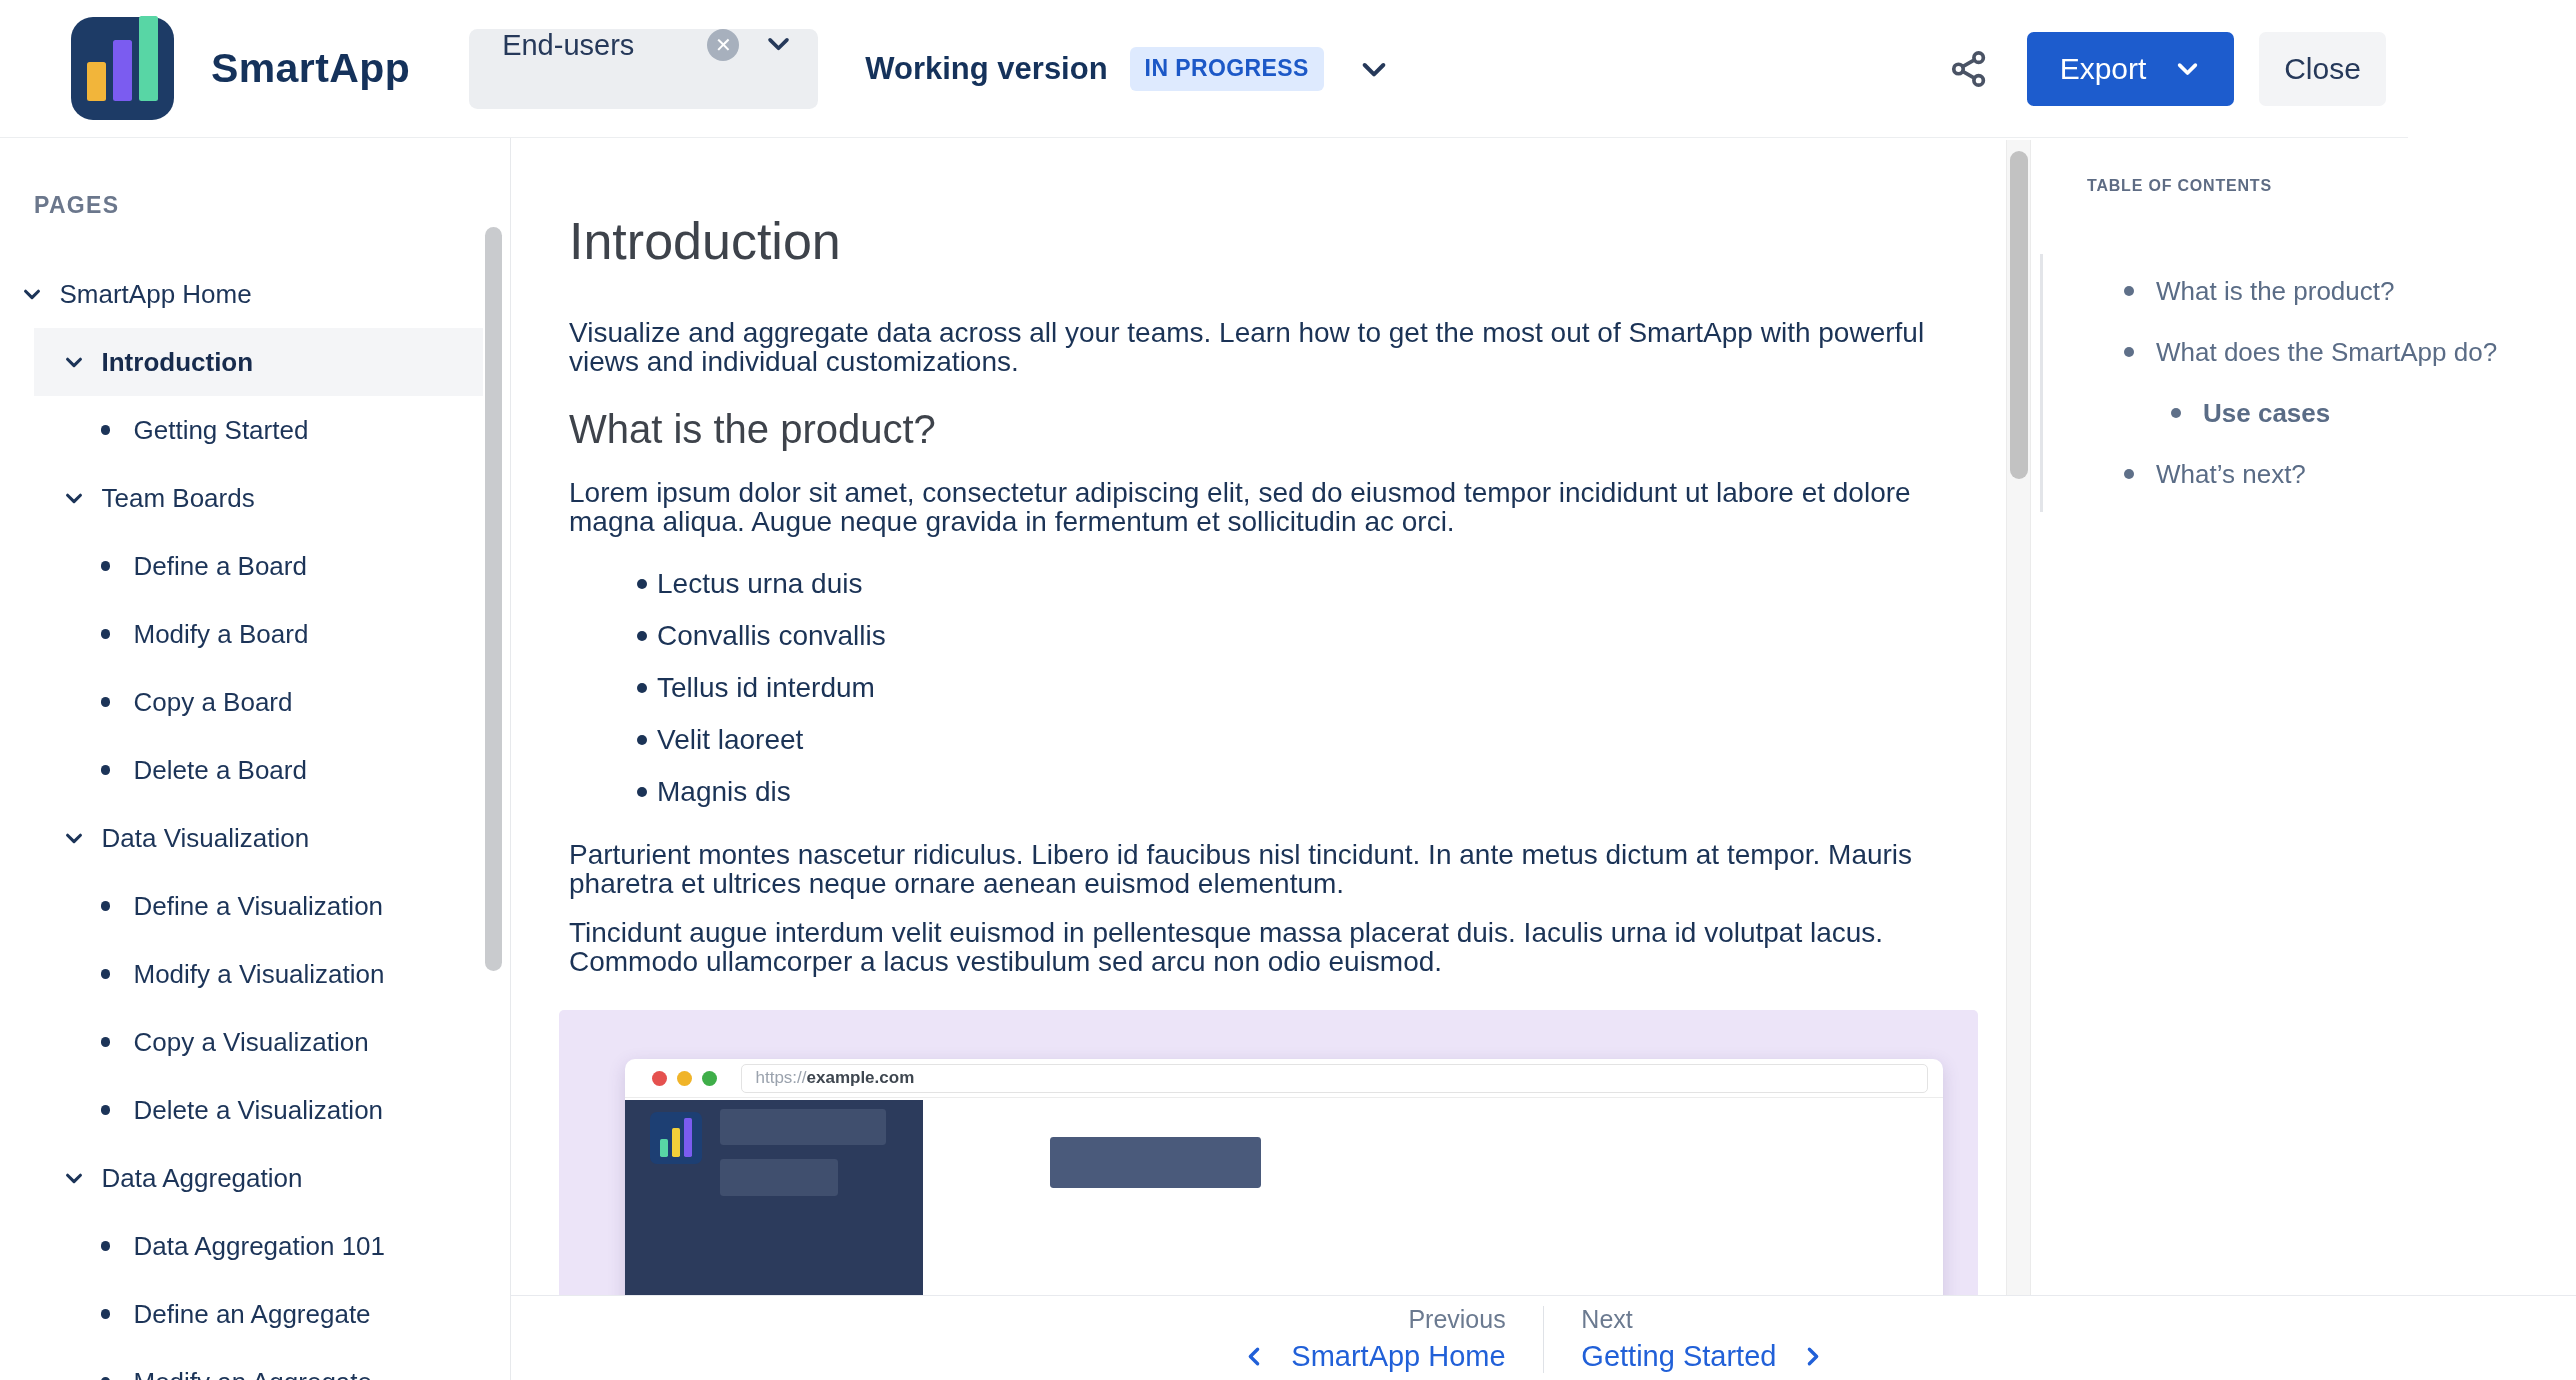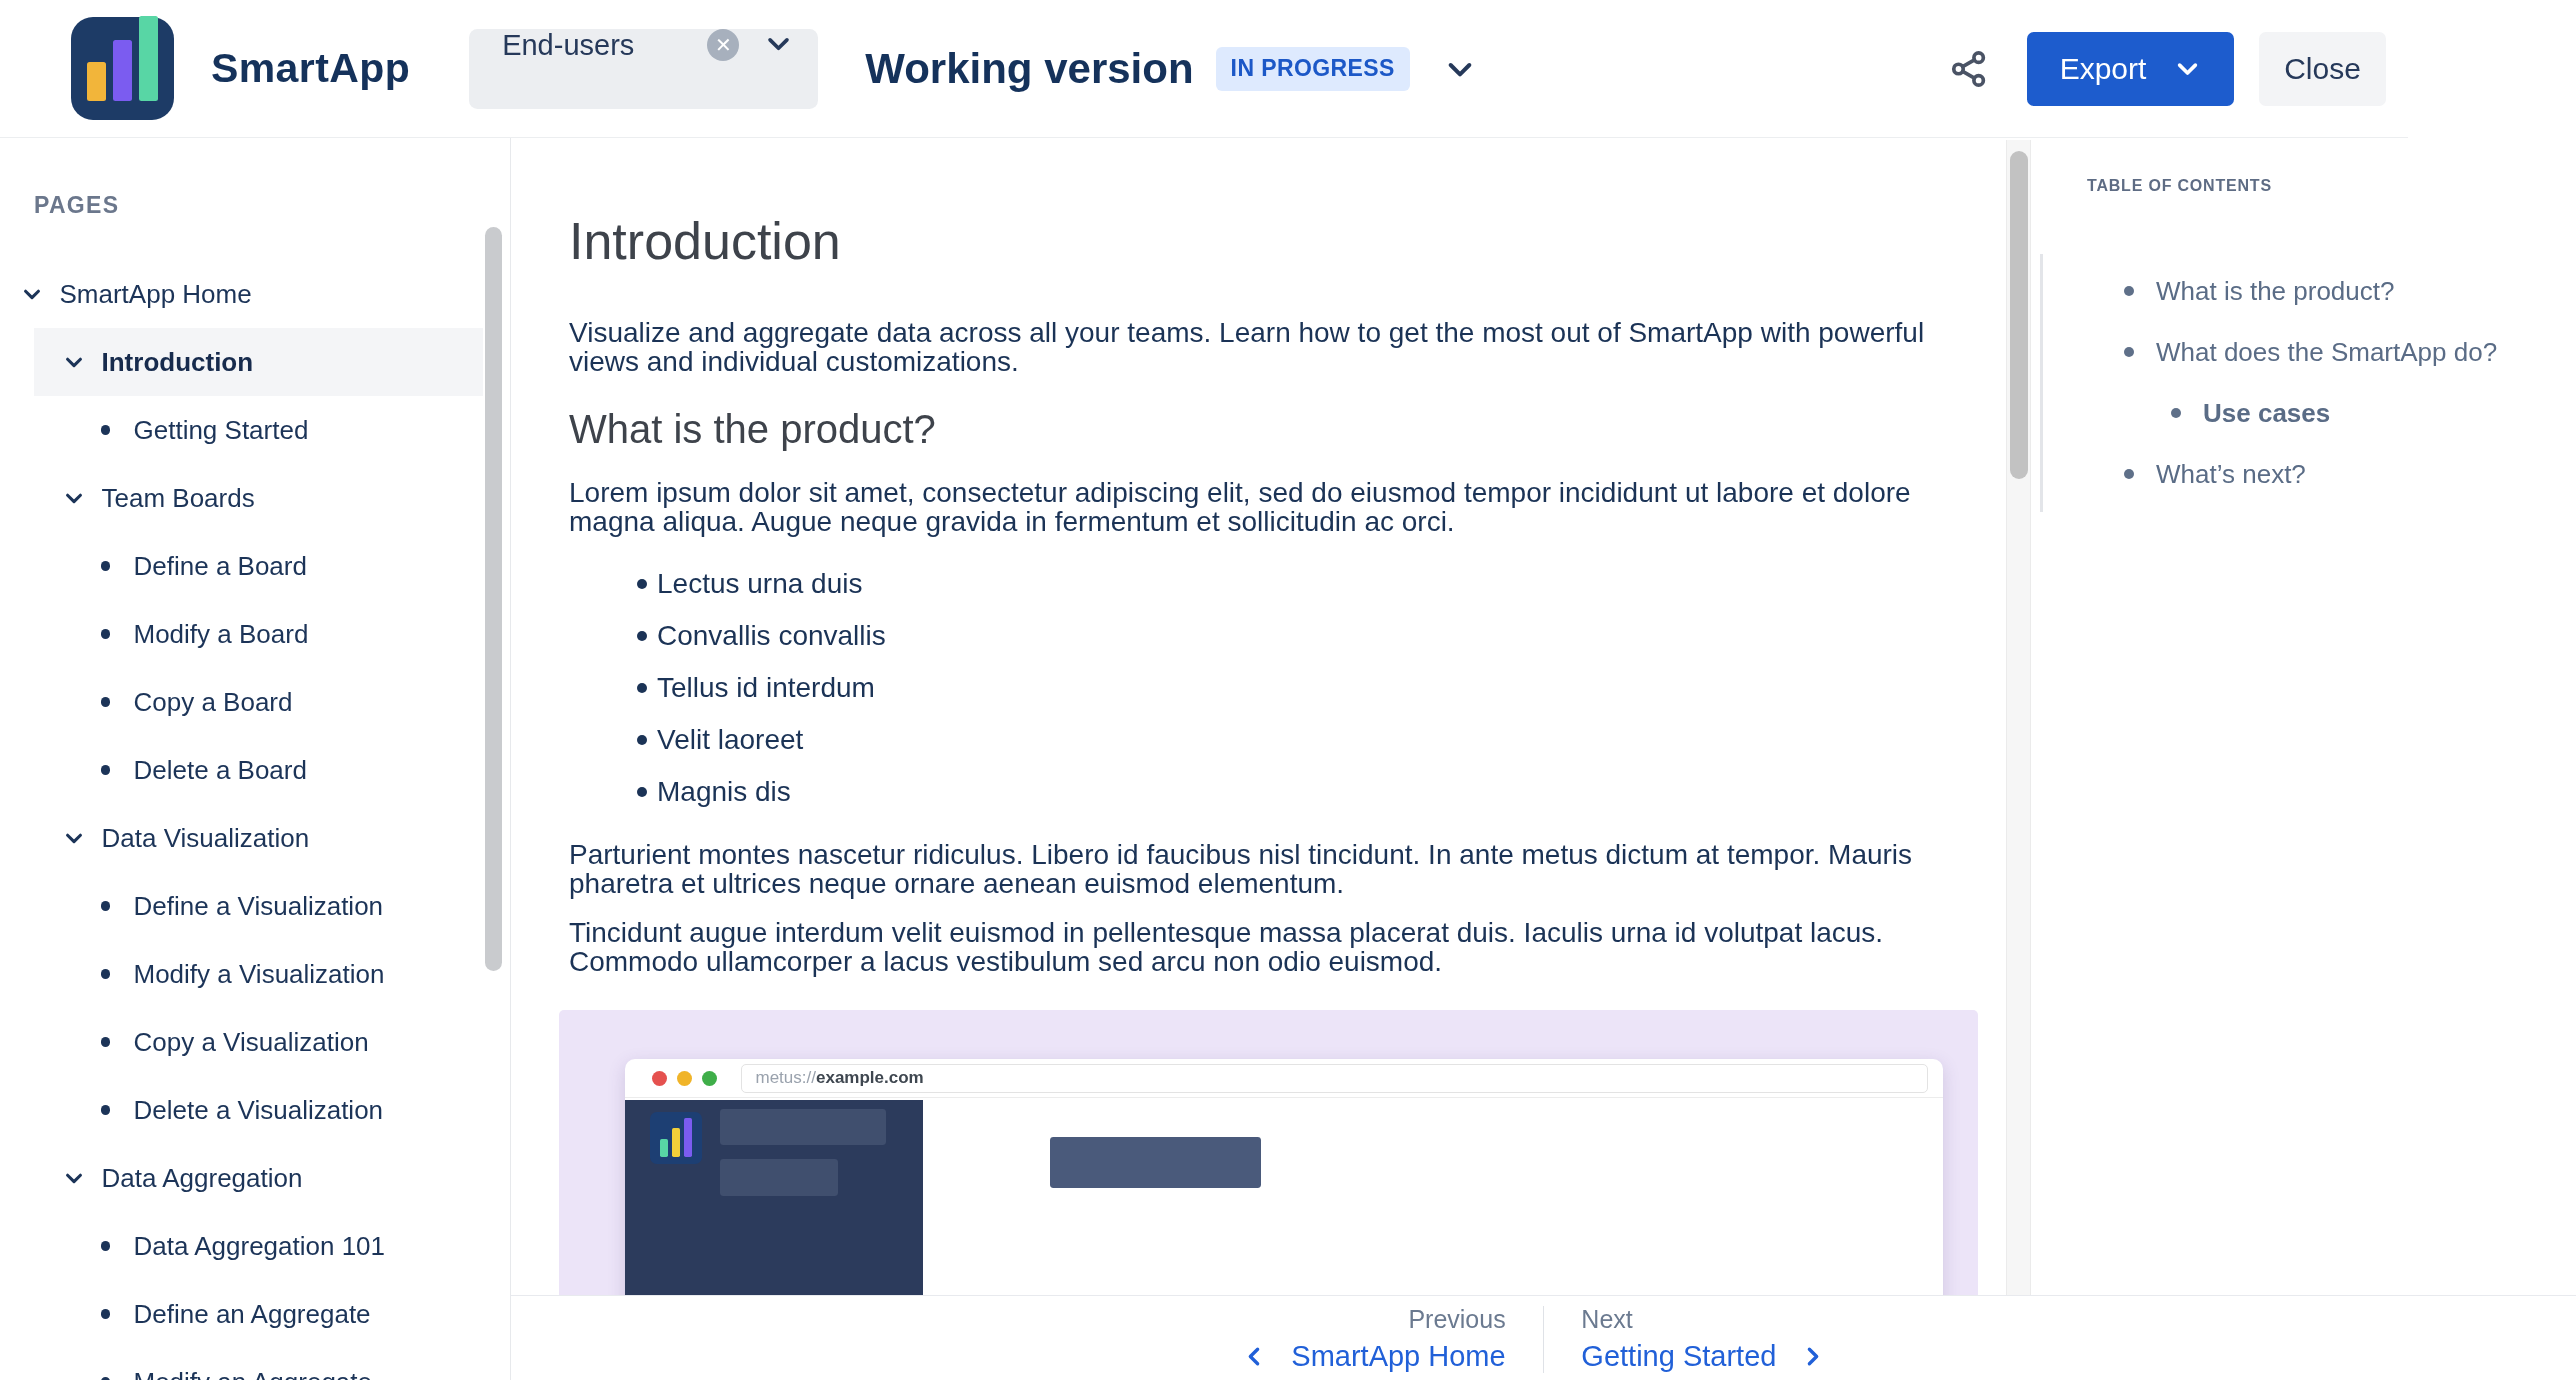--- a/index.html
+++ b/index.html
@@ -37,21 +37,21 @@
   .space-pill .pill-label { font-size:29px; color:#26395a; }
   .x-circle {
     margin-left:73px; width:32px; height:32px; border-radius:50%;
     background:#a7b0bd; color:#fff; display:flex; align-items:center; justify-content:center;
     font-size:20px; font-weight:bold; line-height:1;
   }
   .chev { color:#26395a; }
   .space-pill .chev { margin-left:25px; }
 
   .version-group { margin-left:47px; display:flex; align-items:center; }
-  .version-label { font-size:42px; font-weight:bold; color:#15325b; }
+  .version-label { font-size:31px; font-weight:bold; color:#15325b; }
   .status-badge {
     margin-left:22px; background:#deeafe; color:#1c58c7; font-weight:bold;
     font-size:23px; padding:8.5px 15px; border-radius:6px; letter-spacing:0.4px;
   }
   .version-group .chev { margin-left:34px; }
 
   .topbar-spacer { flex:1; }
   .share-btn { margin-right:37px; color:#4a5365; }
   .btn {
     height:74px; border-radius:6.8px; display:flex; align-items:center; justify-content:center;
@@ -399,21 +399,21 @@
 
     <figure class="figure" style="margin-right:0;">
       <div class="browser">
         <div class="browser-chrome">
           <div class="traffic">
             <span class="t-red"></span>
             <span class="t-yellow"></span>
             <span class="t-green"></span>
           </div>
           <div class="url-bar">
-            <span class="url-scheme">metus://</span>
+            <span class="url-scheme">https://</span>
               <span class="url-host">example.com</span>
           </div>
         </div>
         <div class="browser-app">
           <div class="mock-sidebar">
             <div class="mini-tile">
               <span class="bar m1"></span>
                 <span class="bar m2"></span>
                 <span class="bar m3"></span>
             </div>

